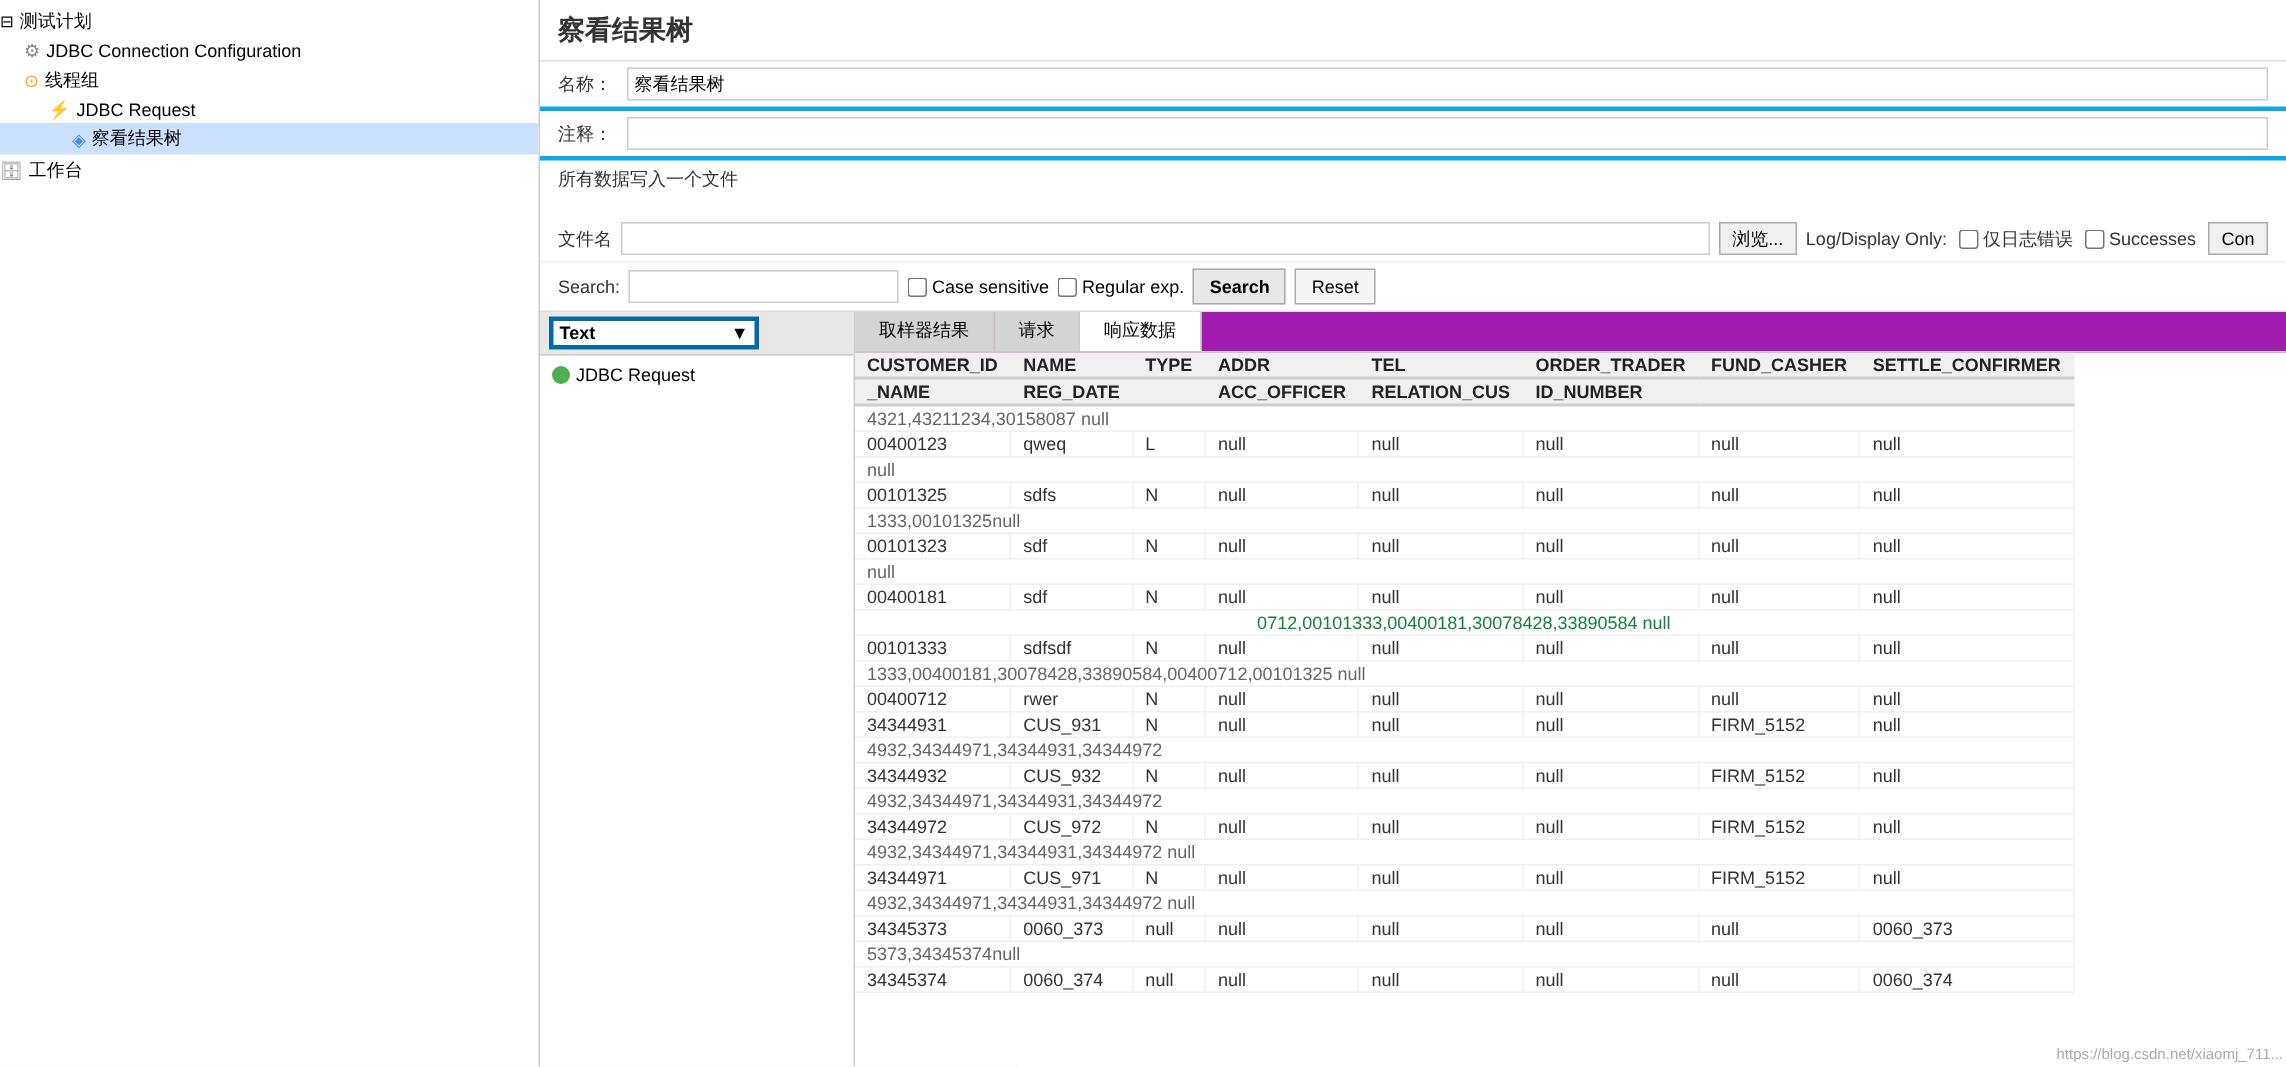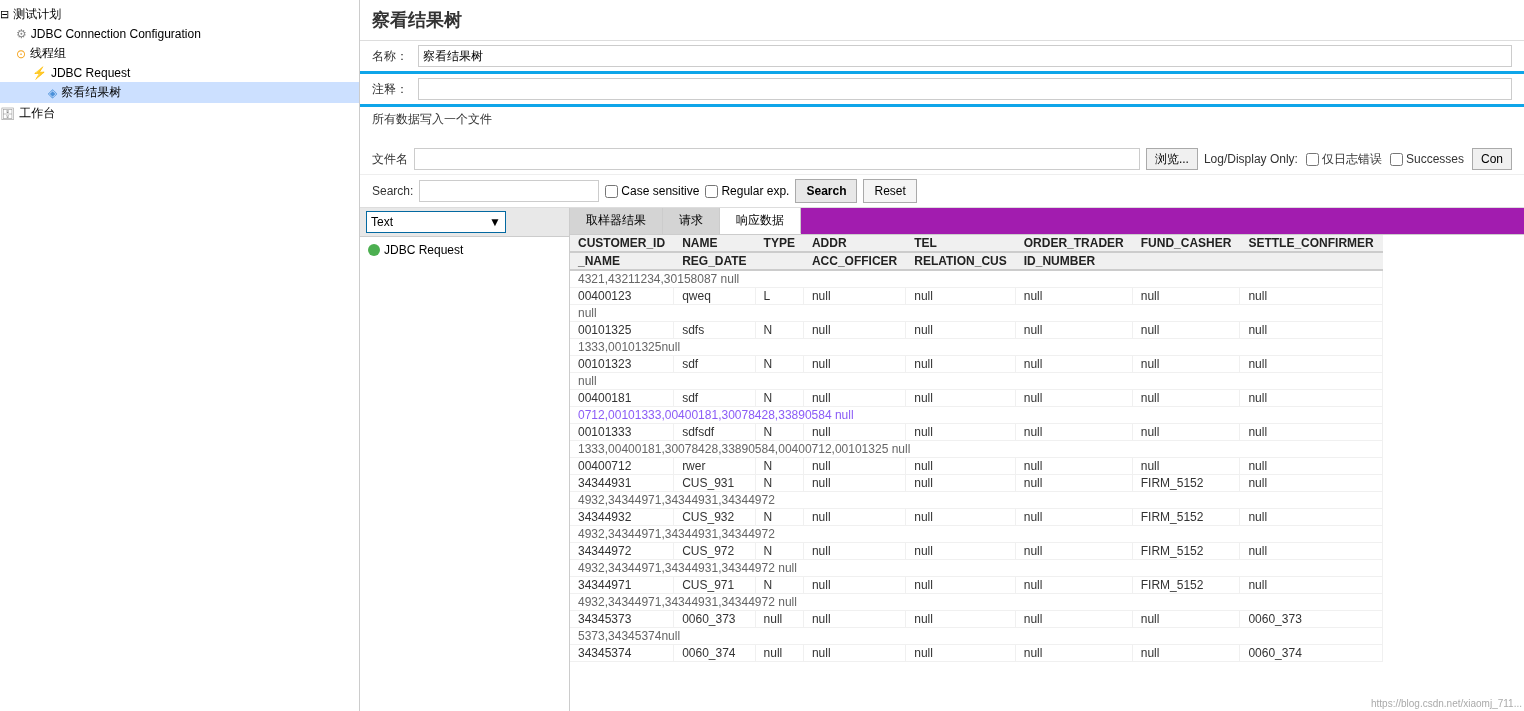--- a/index.html
+++ b/index.html
@@ -166,27 +166,28 @@
       padding: 3px 6px;
       font-size: 12px;
       display: flex;
       align-items: center;
       gap: 4px;
     }
     .text-dropdown {
       display: flex;
       align-items: center;
       background: #fff;
-      border: 1px solid #0369a1;
+      border: 3px solid #0369a1;
       height: 22px;
       padding: 0 4px;
       cursor: pointer;
       font-size: 12px;
       width: 140px;
       justify-content: space-between;
+      font-weight: bold;
     }
     .results-tree {
       flex: 1;
       overflow: auto;
       padding: 4px;
     }
     .result-item {
       display: flex;
       align-items: center;
       padding: 2px 4px;
@@ -435,21 +436,21 @@
                   <td>00400181</td>
                   <td>sdf</td>
                   <td>N</td>
                   <td>null</td>
                   <td>null</td>
                   <td>null</td>
                   <td>null</td>
                   <td>null</td>
                 </tr>
                 <tr>
-                  <td colspan="8" style="color: #8b5cf6;">0712,00101333,00400181,30078428,33890584	null</td>
+                  <td colspan="8" style="color: #15803d; text-align: center;">0712,00101333,00400181,30078428,33890584	null</td>
                 </tr>
                 <tr>
                   <td>00101333</td>
                   <td>sdfsdf</td>
                   <td>N</td>
                   <td>null</td>
                   <td>null</td>
                   <td>null</td>
                   <td>null</td>
                   <td>null</td>

